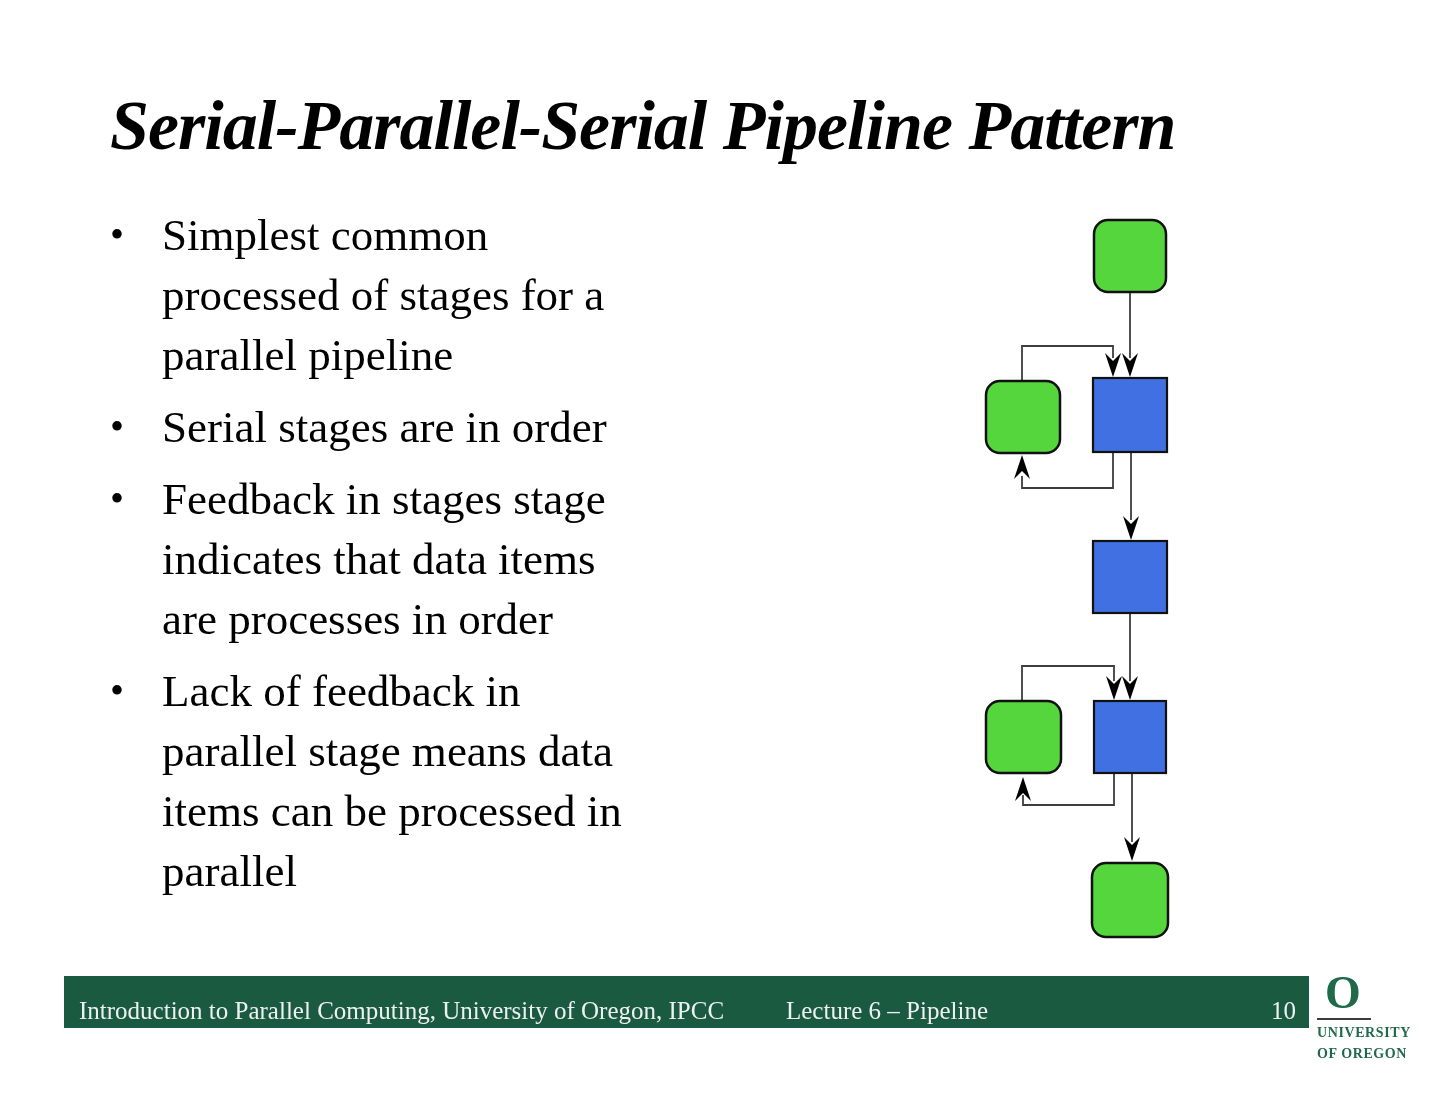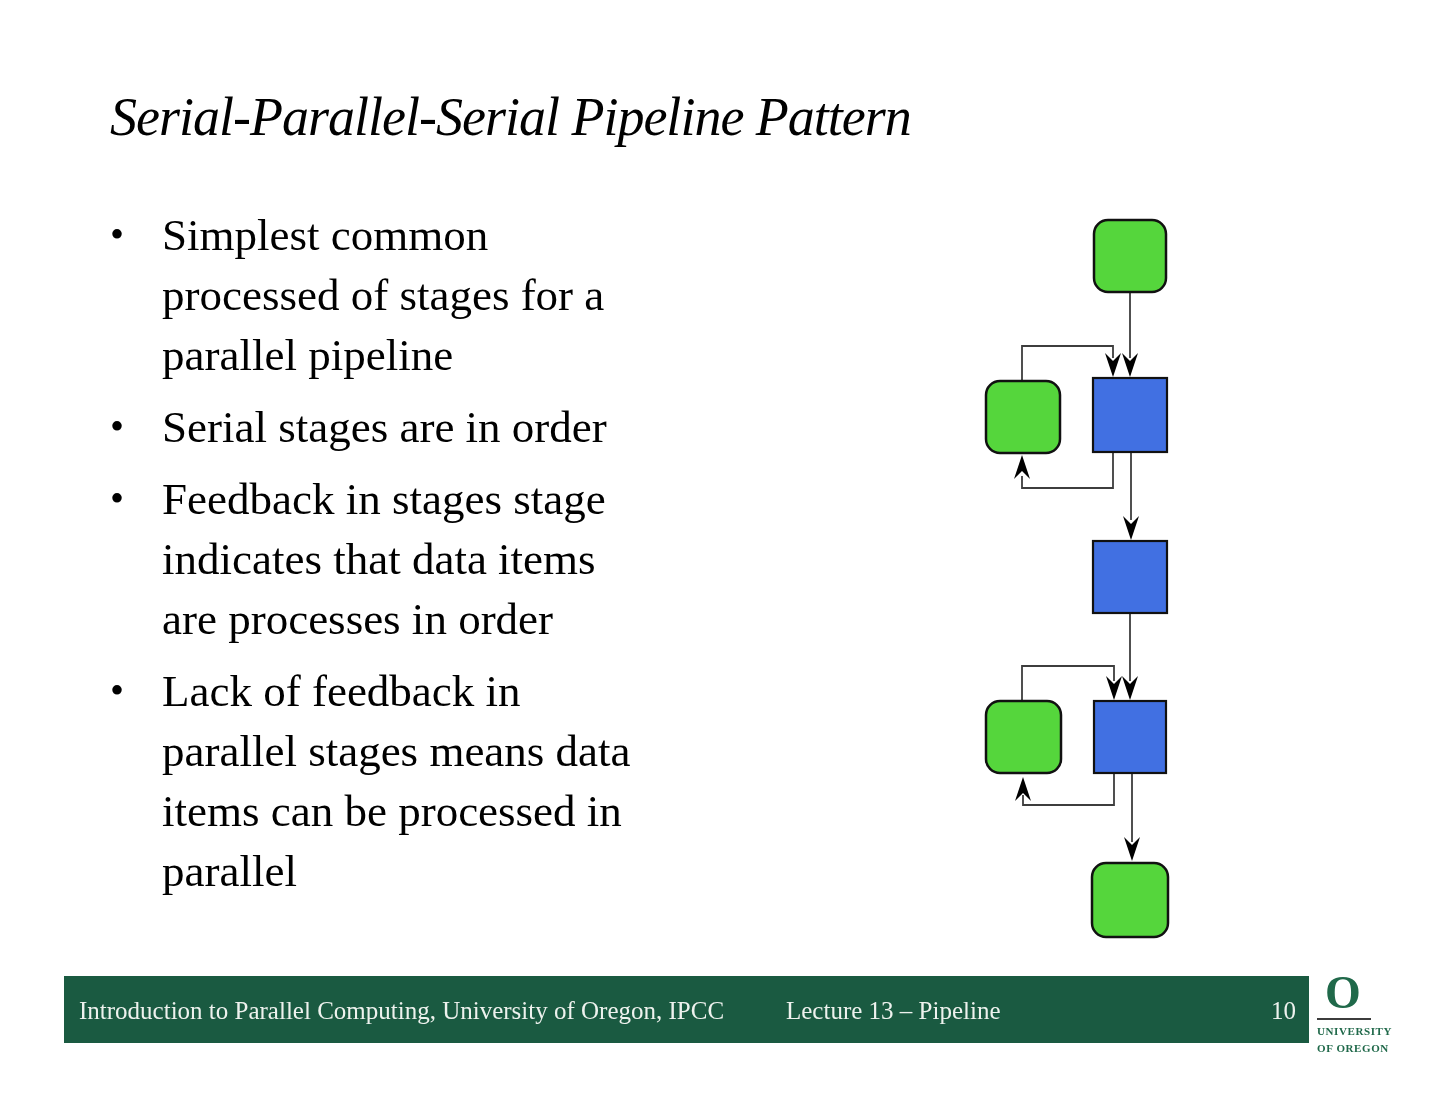--- a/index.html
+++ b/index.html
@@ -11,22 +11,22 @@
     font-family:"Liberation Serif", serif;
     color:var(--text,#000);
   }
   .title{
     position:absolute;
     left:110px;top:86px;
     width:1200px;
     margin:0;
     font-family:"Liberation Serif", serif;
     font-style:italic;
-    font-weight:normal;
-    font-size:54px;
+    font-weight:bold;
+    font-size:70px;
     letter-spacing:-1px;
     white-space:nowrap;
     color:#000;
   }
   ul.bullets{
     position:absolute;
     left:110px;top:205px;
     width:640px;
     margin:0;padding:0;
     list-style:none;
@@ -50,21 +50,21 @@
     left:950px;top:200px;
     width:260px;height:770px;
   }
   .node-green{fill:var(--box-green,#55d63c);stroke:var(--box-stroke,#111);stroke-width:2.5;}
   .node-blue{fill:var(--box-blue,#4170e2);stroke:var(--box-stroke,#111);stroke-width:2.2;}
   .flowline{fill:none;stroke:var(--line,#3d3d3d);stroke-width:1.8;}
   .arrowhead{fill:#000;stroke:none;}
   .footer-bar{
     position:absolute;
     left:64px;top:976px;
-    width:1245px;height:67px;
+    width:1245px;height:52px;
     background:var(--footer-green,#1a5a41);
     color:var(--footer-text,#eef2ee);
     font-size:25px;
   }
   .footer-bar span{
     position:absolute;
     top:0;line-height:69px;
     white-space:nowrap;
   }
   .footer-left{left:15px;}
@@ -84,21 +84,21 @@
     margin-left:9px;
   }
   .logo-rule{
     width:54px;height:2px;
     background:#3c3c3c;
     margin:4px 0 0 1px;
   }
   .logo-line{
     font-family:"Liberation Serif", serif;
     font-weight:bold;
-    font-size:11px;
+    font-size:14px;
     letter-spacing:0.6px;
     margin:5px 0 0 1px;
     white-space:nowrap;
   }
 </style>
 </head>
 <body>
 
 <div class="slide">
 
@@ -117,21 +117,21 @@
     </li>
     <li>
       <span class="marker">•</span>
       <span class="btext">Feedback in stages stage
 indicates that data items
 are processes in order</span>
     </li>
     <li>
       <span class="marker">•</span>
       <span class="btext">Lack of feedback in
-parallel stages means data
+parallel stage means data
 items can be processed in
 parallel</span>
     </li>
   </ul>
 
   <svg class="diagram" viewBox="950 200 260 770" xmlns="http://www.w3.org/2000/svg">
 
     <path class="flowline" d="M1130 292 V358"></path>
     <path class="flowline" d="M1022 381 V346 H1113 V358"></path>
     <path class="flowline" d="M1113 452 V488 H1022 V476"></path>
@@ -154,21 +154,21 @@
     <path class="arrowhead" d="M1022 455 l-8 24 l8 -8 l8 8 z"></path>
     <path class="arrowhead" d="M1131 540 l-8 -24 l8 8 l8 -8 z"></path>
     <path class="arrowhead" d="M1130 700 l-8 -24 l8 8 l8 -8 z"></path>
     <path class="arrowhead" d="M1114 700 l-8 -24 l8 8 l8 -8 z"></path>
     <path class="arrowhead" d="M1023 777 l-8 24 l8 -8 l8 8 z"></path>
     <path class="arrowhead" d="M1132 861 l-8 -24 l8 8 l8 -8 z"></path>
   </svg>
 
   <div class="footer-bar">
     <span class="footer-left">Introduction to Parallel Computing, University of Oregon, IPCC</span>
-    <span class="footer-center">Lecture 13 – Pipeline</span>
+    <span class="footer-center">Lecture 6 – Pipeline</span>
     <span class="footer-right">10</span>
   </div>
 
   <div class="uo-logo">
     <div class="logo-o">O</div>
     <div class="logo-rule"></div>
     <div class="logo-line">UNIVERSITY</div>
     <div class="logo-line">OF OREGON</div>
   </div>
 

